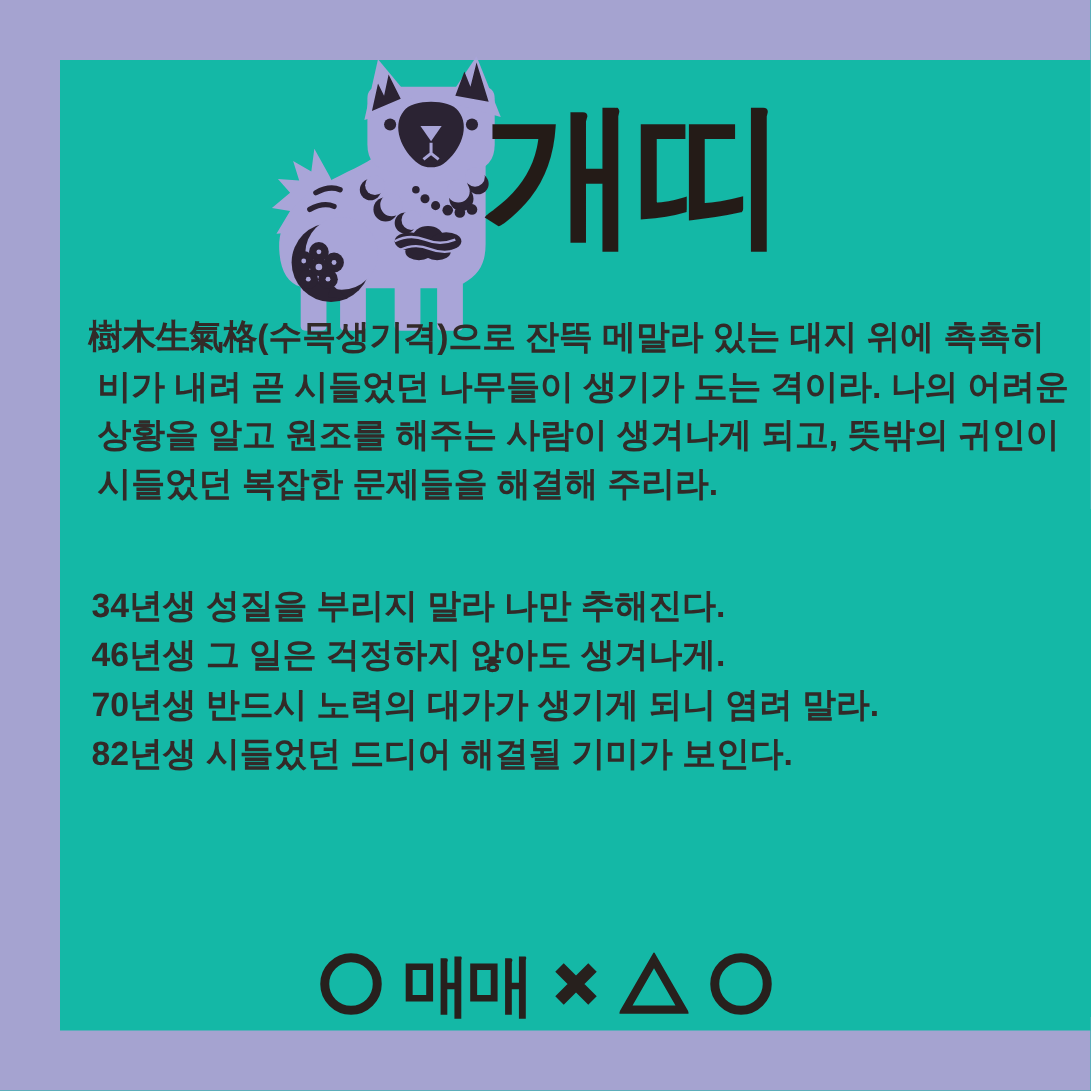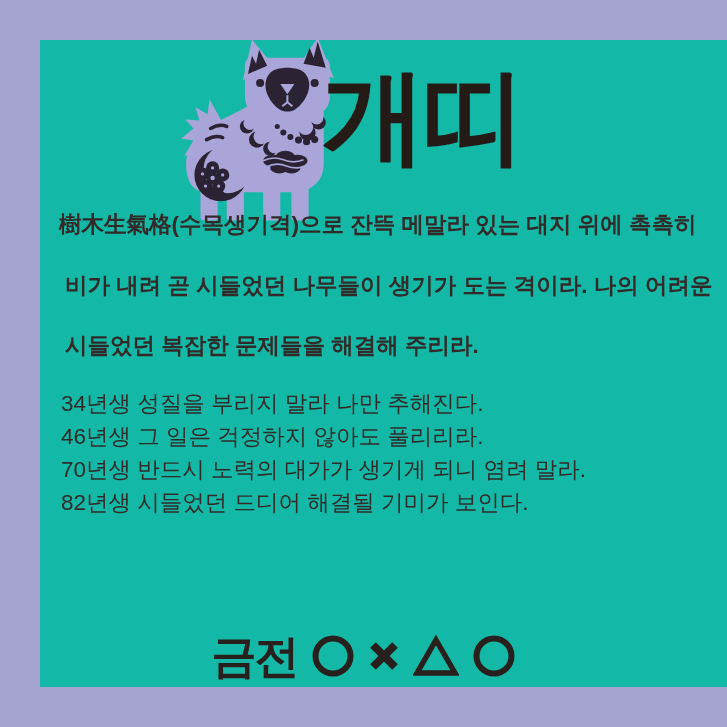--- a/index.html
+++ b/index.html
@@ -19,24 +19,24 @@
   .title{
     position:absolute;left:282px;top:22px;
     font-size:104px;font-weight:900;line-height:1.05;
     letter-spacing:-4px;color:#241b17;white-space:nowrap;
   }
   .intro{
     position:absolute;left:19px;top:169px;width:612px;
     font-size:22.5px;font-weight:700;color:#322a28;
   }
   .intro .line{line-height:32.5px;white-space:nowrap;}
-  .intro .line.indent{padding-left:6px;margin-top:28px;}
+  .intro .line.indent{padding-left:6px;}
   .years{
     position:absolute;left:21px;top:347px;width:612px;
-    font-size:22.5px;font-weight:400;color:#322a28;
+    font-size:22.5px;font-weight:700;color:#322a28;
   }
   .years .line{line-height:33px;white-space:nowrap;}
   .verdicts{
     position:absolute;left:0;top:578px;width:647px;height:76px;
     display:flex;align-items:center;justify-content:center;gap:13px;
   }
   .verdicts .label{
     font-size:45px;font-weight:800;color:#27201d;line-height:1;
     letter-spacing:-2px;
   }
@@ -130,35 +130,36 @@
           <circle cx="56" cy="141" r="2.2"></circle>
       </g>
     </g>
   </svg>
 
   <div class="title">개띠</div>
 
   <div class="intro">
     <div class="line">樹木生氣格(수목생기격)으로 잔뜩 메말라 있는 대지 위에 촉촉히</div>
     <div class="line indent">비가 내려 곧 시들었던 나무들이 생기가 도는 격이라. 나의 어려운</div>
+    <div class="line indent">상황을 알고 원조를 해주는 사람이 생겨나게 되고, 뜻밖의 귀인이</div>
     <div class="line indent">시들었던 복잡한 문제들을 해결해 주리라.</div>
   </div>
 
   <div class="years">
     <div class="line">34년생 성질을 부리지 말라 나만 추해진다.</div>
-    <div class="line">46년생 그 일은 걱정하지 않아도 풀리리라.</div>
+    <div class="line">46년생 그 일은 걱정하지 않아도 생겨나게.</div>
     <div class="line">70년생 반드시 노력의 대가가 생기게 되니 염려 말라.</div>
     <div class="line">82년생 시들었던 드디어 해결될 기미가 보인다.</div>
   </div>
 
   <div class="verdicts">
-    <span class="label">금전</span>
     <svg class="sym" width="44" height="44" viewBox="0 0 44 44">
       <circle cx="22" cy="22" r="17.5" fill="none" stroke="#27201d" stroke-width="6"></circle>
     </svg>
+    <span class="label">매매</span>
     <svg class="sym" width="32" height="32" viewBox="0 0 32 32">
       <path d="M5,5 L27,27 M27,5 L5,27" stroke="#27201d" stroke-width="8" fill="none"></path>
     </svg>
     <svg class="sym" width="46" height="42" viewBox="0 0 46 42">
       <path d="M23,5 L42,38 L4,38 Z" fill="none" stroke="#27201d" stroke-width="5.5" stroke-linejoin="miter"></path>
     </svg>
     <svg class="sym" width="44" height="44" viewBox="0 0 44 44">
       <circle cx="22" cy="22" r="17.5" fill="none" stroke="#27201d" stroke-width="6"></circle>
     </svg>
   </div>

